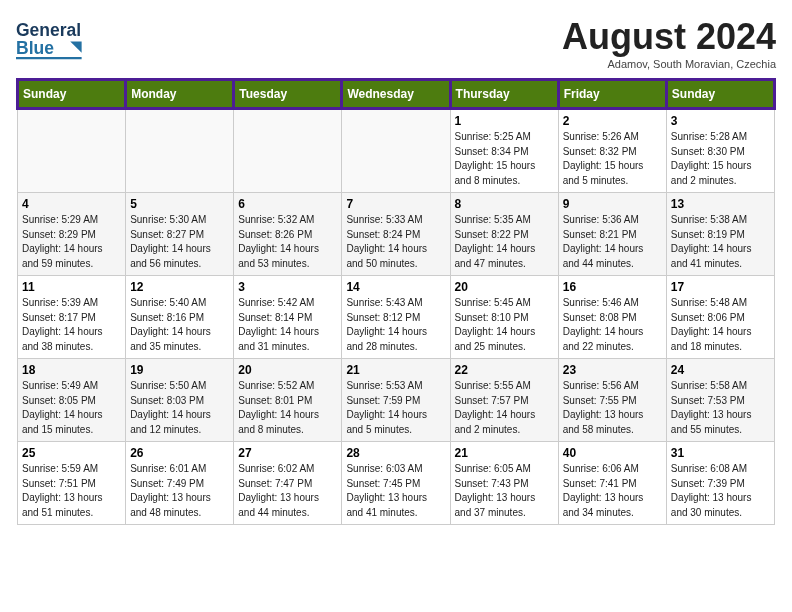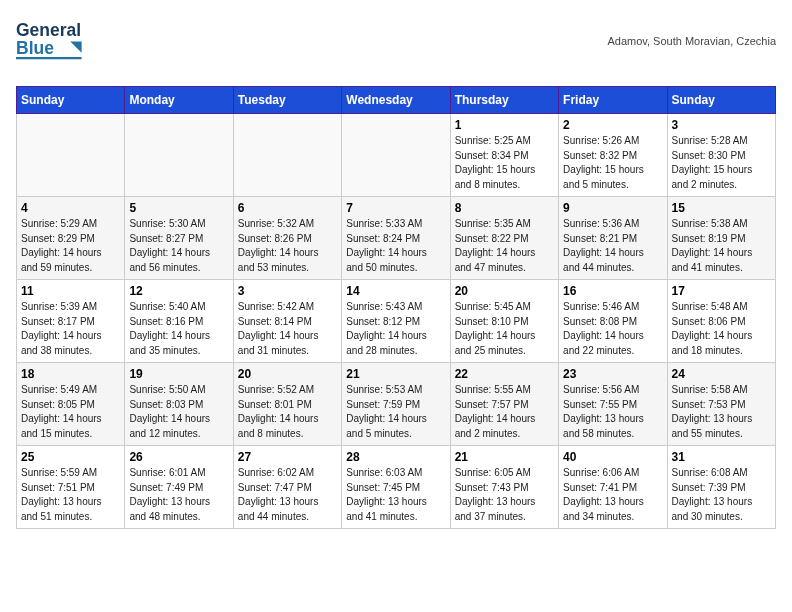--- a/index.html
+++ b/index.html
@@ -6,22 +6,22 @@
     body {
       font-family: Arial, sans-serif;
       background: #fff;
       width: 792px;
       min-height: 612px;
       padding: 16px;
     }
     .header {
       display: flex;
       justify-content: space-between;
-      align-items: center;
-      margin-bottom: 20px;
+      align-items: flex-start;
+      margin-bottom: 8px;
     }
     .logo {
       display: flex;
       flex-direction: column;
       align-items: flex-start;
     }
     .title-block {
       text-align: right;
     }
     .title-block h1 {
@@ -33,27 +33,27 @@
       font-size: 11px;
       font-weight: normal;
       color: #444;
     }
     table {
       width: 100%;
       border-collapse: collapse;
       font-size: 11px;
     }
     thead tr th {
-      background: #1d4ed8;
+      background: #4d7c0f;
       color: #fff;
       padding: 6px 4px;
       text-align: left;
       font-size: 12px;
       font-weight: bold;
-      border: 1px solid #4c1d95;
+      border: 3px solid #4c1d95;
     }
     tbody tr td {
       border: 1px solid #ccc;
       padding: 4px 4px;
       vertical-align: top;
       width: 108px;
       min-height: 70px;
       background: #fff;
     }
     tbody tr:nth-child(even) td {
@@ -85,20 +85,21 @@
 <div class="header">
   <div class="logo">
     <svg class="logo-svg" viewBox="0 0 80 55">
       <text x="0" y="22" font-family="Arial" font-size="20" font-weight="bold" fill="#1a3a5c">General</text>
       <text x="0" y="42" font-family="Arial" font-size="20" font-weight="bold" fill="#2471a3">Blue</text>
       <polygon points="62,28 75,28 75,41" fill="#2471a3"></polygon>
       <line x1="0" y1="47" x2="75" y2="47" stroke="#2471a3" stroke-width="2.5"></line>
     </svg>
   </div>
   <div class="title-block">
+    <h1>August 2024</h1>
     <h2>Adamov, South Moravian, Czechia</h2>
   </div>
 </div>
 
 <table>
   <thead>
     <tr>
     <th>Sunday</th>
         <th>Monday</th>
         <th>Tuesday</th>
@@ -146,21 +147,21 @@
         </td>
         <td>
           <span class="day-num">8</span>
           <div class="day-info">Sunrise: 5:35 AM<br>Sunset: 8:22 PM<br>Daylight: 14 hours and 47 minutes.</div>
         </td>
         <td>
           <span class="day-num">9</span>
           <div class="day-info">Sunrise: 5:36 AM<br>Sunset: 8:21 PM<br>Daylight: 14 hours and 44 minutes.</div>
         </td>
         <td>
-          <span class="day-num">15</span>
+          <span class="day-num">13</span>
           <div class="day-info">Sunrise: 5:38 AM<br>Sunset: 8:19 PM<br>Daylight: 14 hours and 41 minutes.</div>
         </td>
       </tr>
       <tr>
         <td>
           <span class="day-num">11</span>
           <div class="day-info">Sunrise: 5:39 AM<br>Sunset: 8:17 PM<br>Daylight: 14 hours and 38 minutes.</div>
         </td>
         <td>
           <span class="day-num">12</span>

